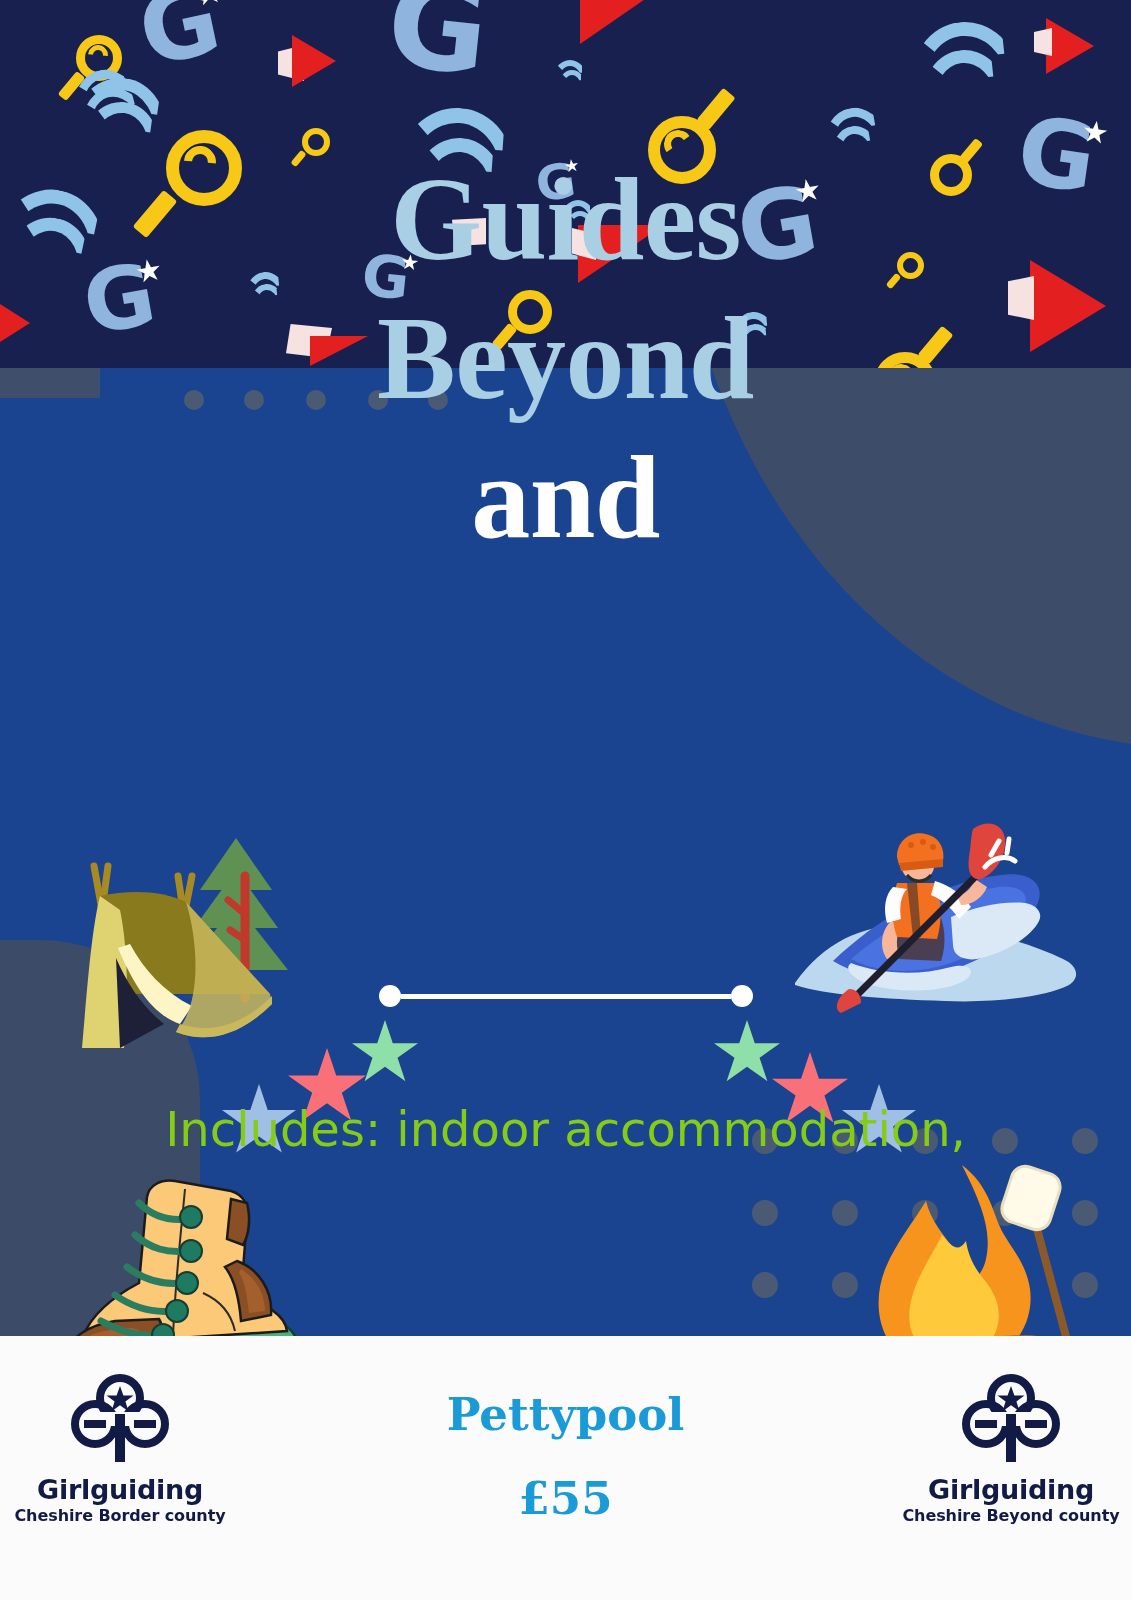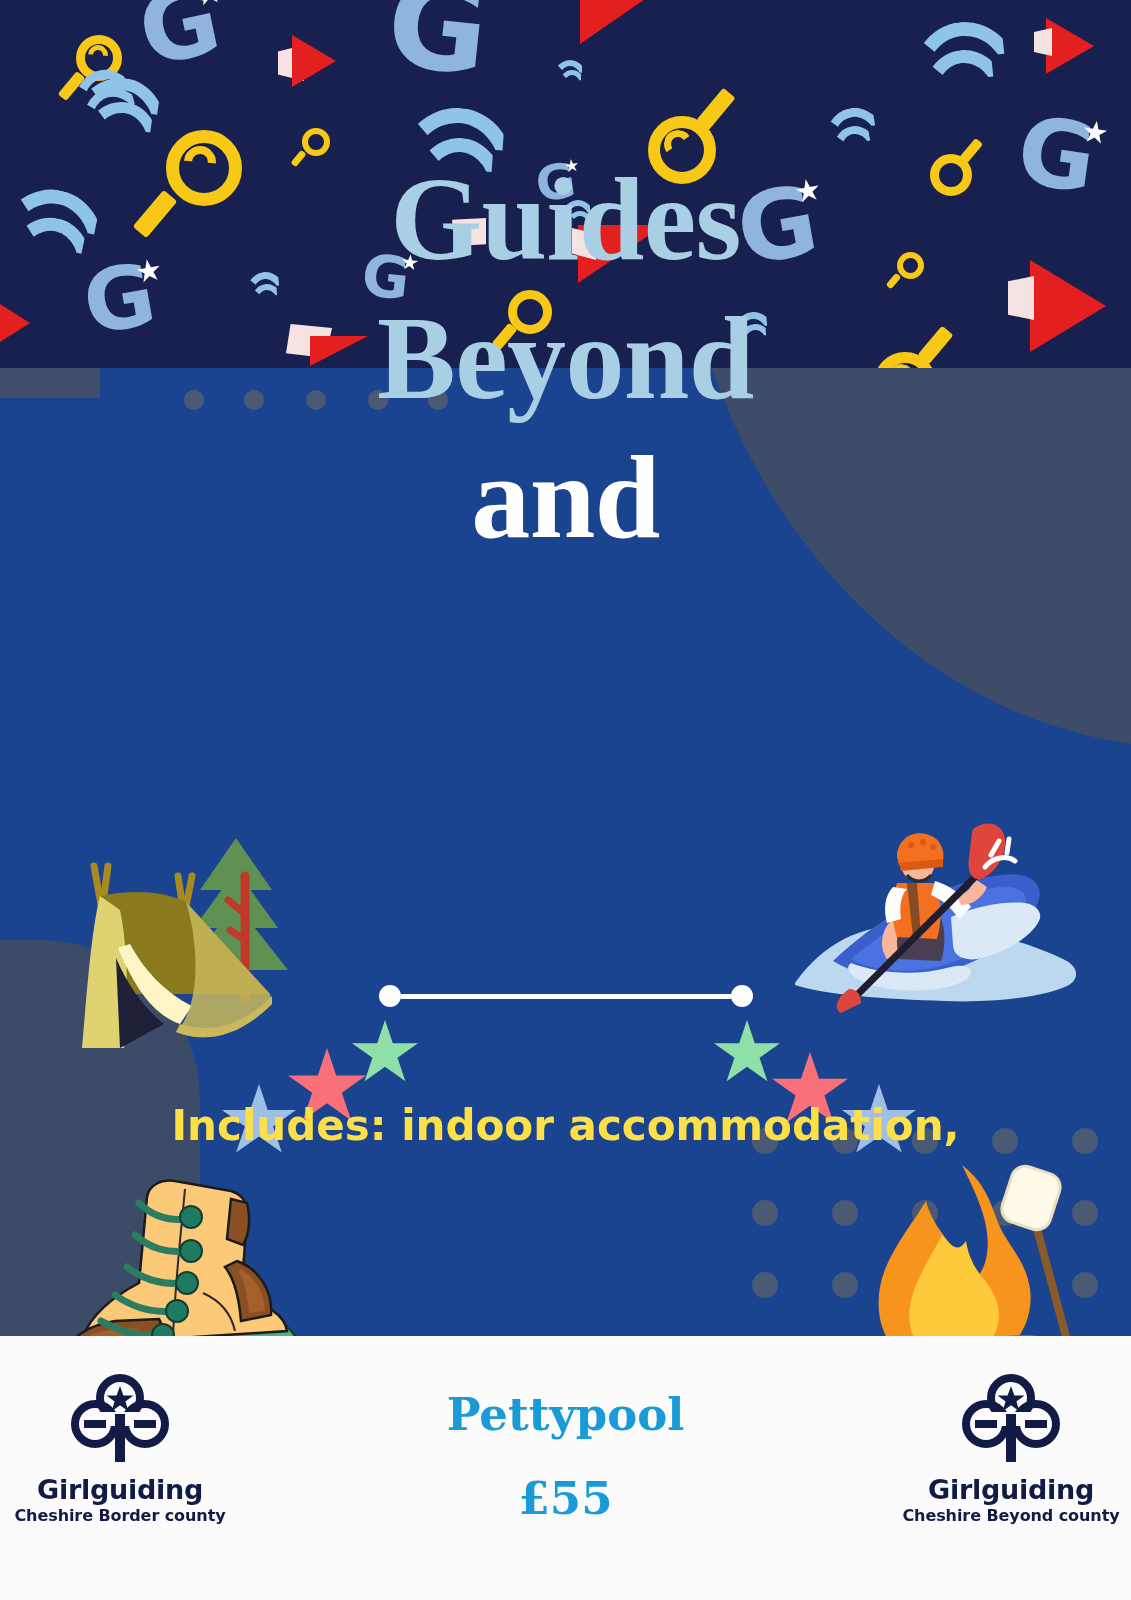--- a/index.html
+++ b/index.html
@@ -179,24 +179,24 @@
   }
 
   
   #subtitle {
     position: absolute;
     left: 50%;
     transform: translateX(-50%);
     top: 1098px;
     width: 1000px;
     text-align: center;
-    color: #fde047;
+    color: #84cc16;
     font-family: "DejaVu Sans", sans-serif;
-    font-weight: 700;
-    font-size: 42px;
+    font-weight: 400;
+    font-size: 48px;
     line-height: 1.33;
     z-index: 6;
   }
 
   
   #footer {
     position: absolute;
     left: 0; top: 1336px;
     width: 1131px;
     height: 264px;

